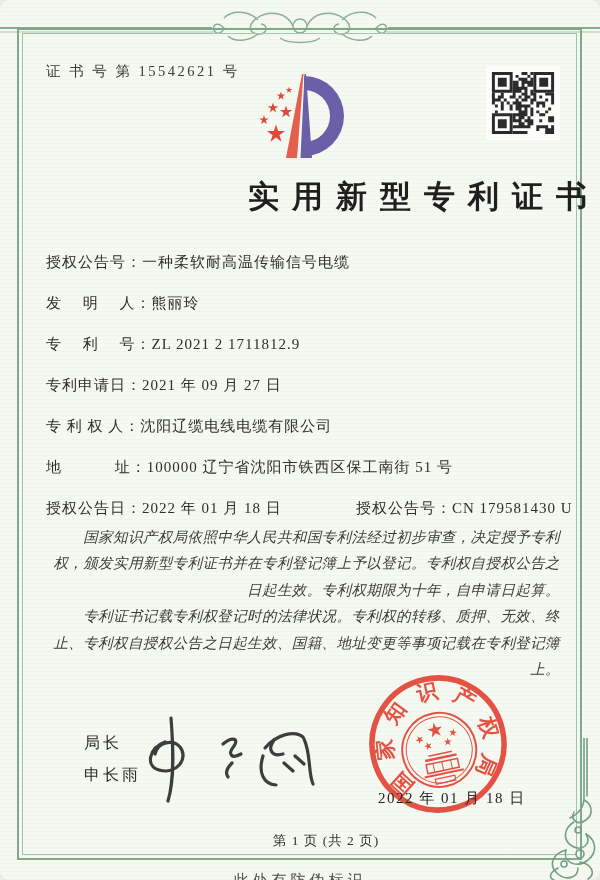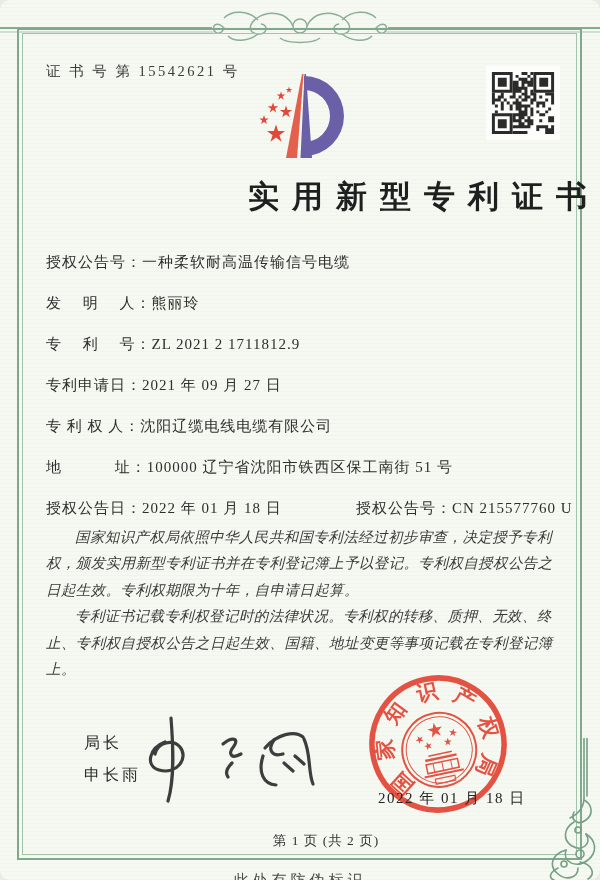--- a/index.html
+++ b/index.html
@@ -19,21 +19,21 @@
          font-size:31px;font-weight:700;letter-spacing:13px;color:#1f1f1f;text-indent:13px;}
   .fields{position:absolute;left:46px;top:250px;width:512px;}
   .row{font-size:15px;color:#2e2e2e;letter-spacing:1px;line-height:24px;margin-bottom:17px;white-space:nowrap;}
   .row .lbl{color:#2e2e2e;}
   .row .val{color:#2e2e2e;}
   .row.double{display:flex;}
   .row.double .pair{flex:0 0 auto;}
   .row.double .pair:first-child{width:310px;}
   .paras{position:absolute;left:46px;top:524px;width:514px;font-size:14.5px;line-height:1.82;
          color:#3a3a3a;font-style:italic;letter-spacing:.4px;}
-  .paras p{margin:0;text-indent:2em;}
+  .paras p{margin:0;text-indent:2em;text-align:right;}
   .signer{position:absolute;left:56px;top:727px;font-size:16px;color:#2c2c2c;letter-spacing:3px;
           font-family:"Liberation Sans","DejaVu Sans",sans-serif;line-height:32px;margin-left:28px;}
   .signature{position:absolute;left:135px;top:706px;}
   .seal{position:absolute;left:360px;top:666px;}
   .seal-date{position:absolute;left:378px;top:789px;font-size:15px;color:#262626;letter-spacing:1.5px;z-index:5;}
   .page-num{position:absolute;left:0;top:832px;width:600px;text-align:center;
             font-size:13.5px;color:#333;letter-spacing:1px;padding-left:26px;}
   .edge-text{position:absolute;left:0;top:871px;width:600px;text-align:center;
              font-size:15px;color:#4a4a4a;letter-spacing:4px;}
   .top-ornament{position:absolute;left:0;top:4px;}
@@ -115,21 +115,21 @@
       <span class="lbl">专 利 权 人：</span><span class="val">沈阳辽缆电线电缆有限公司</span>
     </div>
     <div class="row">
       <span class="lbl">地　　　 址：</span><span class="val">100000  辽宁省沈阳市铁西区保工南街 51 号</span>
     </div>
     <div class="row double">
       <span class="pair">
         <span class="lbl">授权公告日：</span><span class="val">2022 年 01 月 18 日</span>
       </span>
       <span class="pair">
-        <span class="lbl">授权公告号：</span><span class="val">CN 215577760 U</span>
+        <span class="lbl">授权公告号：</span><span class="val">CN 179581430 U</span>
       </span>
     </div>
   </div>
 
   <div class="paras">
     <p>国家知识产权局依照中华人民共和国专利法经过初步审查，决定授予专利权，颁发实用新型专利证书并在专利登记簿上予以登记。专利权自授权公告之日起生效。专利权期限为十年，自申请日起算。</p>
     <p>专利证书记载专利权登记时的法律状况。专利权的转移、质押、无效、终止、专利权自授权公告之日起生效、国籍、地址变更等事项记载在专利登记簿上。</p>
   </div>
 
   <div class="signer">

